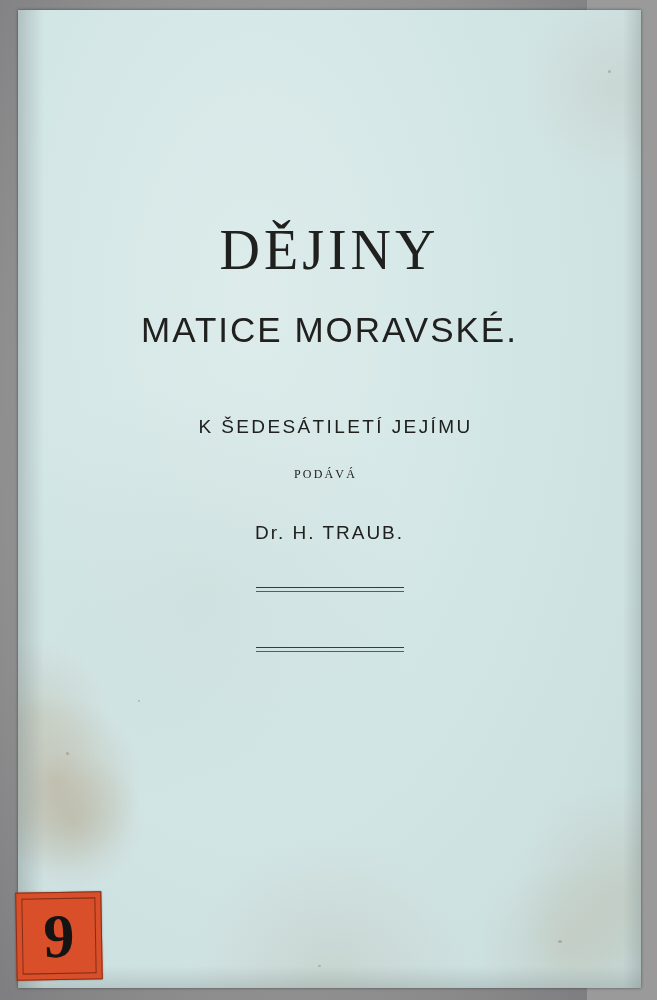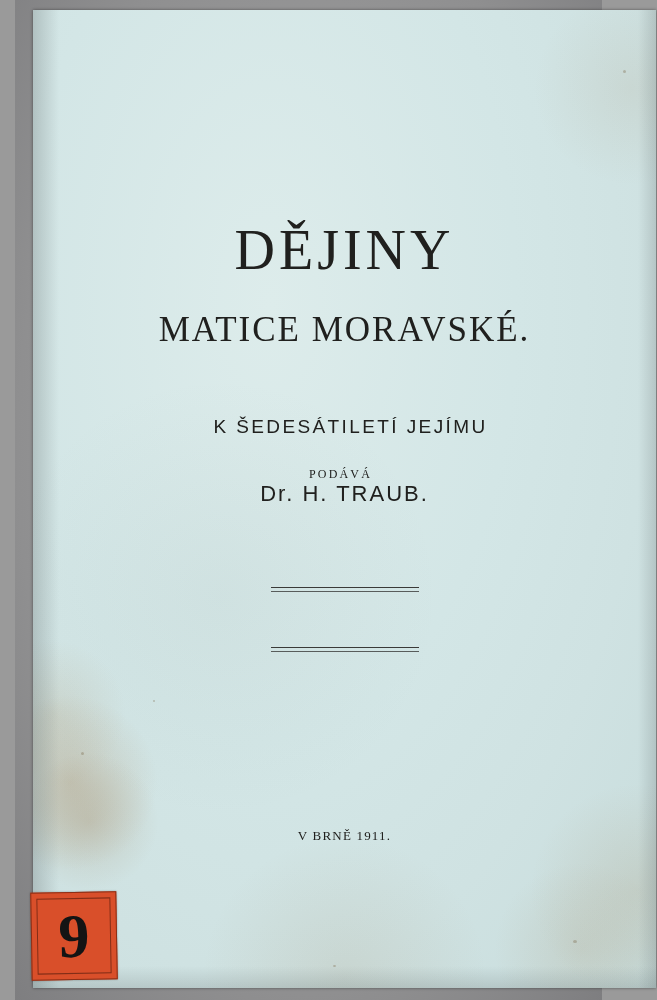--- a/index.html
+++ b/index.html
@@ -14,21 +14,20 @@
     font-family: "Liberation Serif", serif;
   }
 
   
   #scan {
     position: relative;
     width: 587px;
     height: 1000px;
     background:
       radial-gradient(ellipse at 50% 45%, #a6a6a6 0%, #8f8f90 70%, #7e7e80 100%);
-    margin-left: 15px;
   }
 
   
   #cover {
     position: absolute;
     left: 18px;
     top: 10px;
     width: 623px;
     height: 978px;
     background:
@@ -85,21 +84,21 @@
     letter-spacing: 4px;
     font-family: "Liberation Serif", serif;
     font-weight: 400;
   }
   #title-sub {
     position: absolute;
     left: 0; right: 0;
     top: 300px;
     font-size: 35px;
     letter-spacing: 2px;
-    font-family: Liberation Serif, serif;
+    font-family: Liberation Sans, sans-serif;
     font-weight: 400;
   }
   #line-k {
     position: absolute;
     left: 0; right: 0;
     top: 406px;
     font-size: 19px;
     letter-spacing: 2.4px;
     font-family: "Liberation Sans", sans-serif;
     padding-left: 12px;
@@ -108,22 +107,22 @@
     position: absolute;
     left: 0; right: 8px;
     top: 457px;
     font-size: 12px;
     letter-spacing: 2.2px;
     font-family: Liberation Serif, serif;
   }
   #line-author {
     position: absolute;
     left: 0; right: 0;
-    top: 471px;
-    font-size: 22px;
+    top: 512px;
+    font-size: 19px;
     letter-spacing: 2px;
     font-family: "Liberation Sans", sans-serif;
   }
 
   
   .rule-group {
     position: absolute;
     left: 50%;
     transform: translateX(-50%);
     width: 148px;
@@ -227,21 +226,20 @@
       <div class="r"></div>
       <div class="r thin"></div>
     </div>
 
 
     <div class="rule-group" id="rules-bottom">
       <div class="r"></div>
       <div class="r thin"></div>
     </div>
 
-    <div class="txt" id="place-year">V BRNĚ 1911.</div>
 
 
     <div class="speck" style="left:48px; top:742px; width:3px; height:3px;"></div>
     <div class="speck" style="left:540px; top:930px; width:4px; height:3px;"></div>
     <div class="speck" style="left:300px; top:955px; width:3px; height:2px;"></div>
     <div class="speck" style="left:590px; top:60px; width:3px; height:3px;"></div>
     <div class="speck" style="left:120px; top:690px; width:2px; height:2px;"></div>
 
     <div id="shelf-label">
       <div id="shelf-number">9</div>

